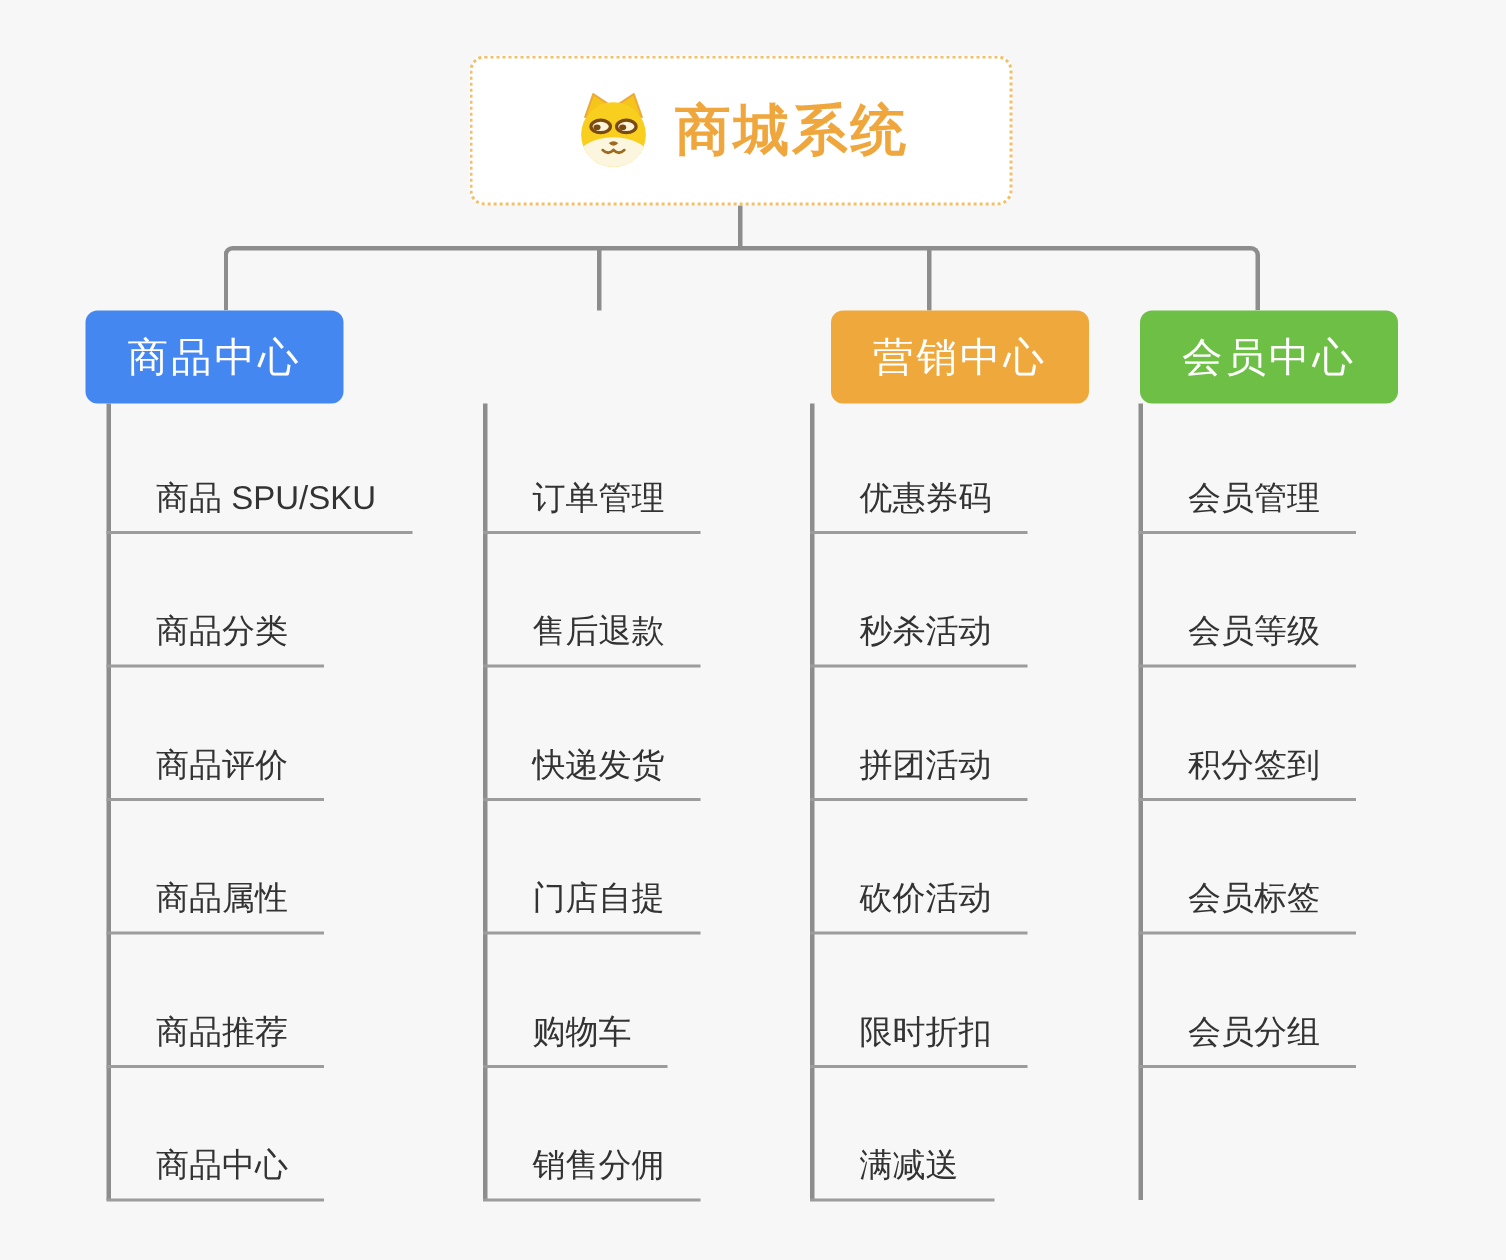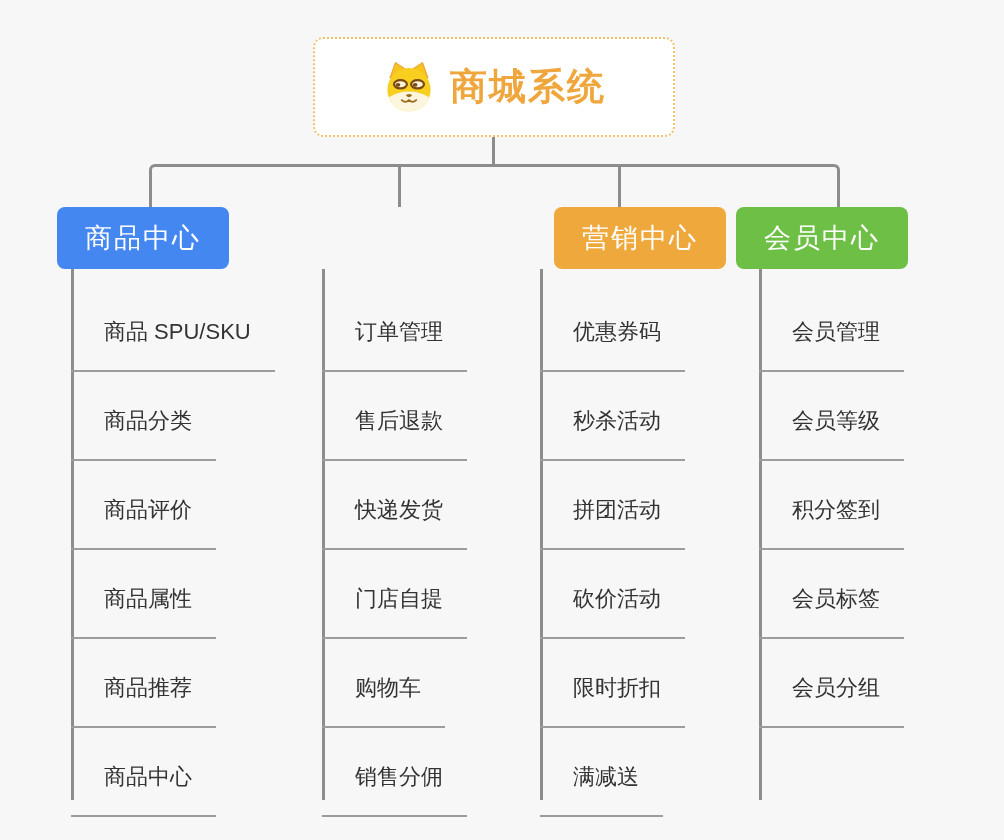--- a/index.html
+++ b/index.html
@@ -24,31 +24,31 @@
     background:#ffffff;border:2px dotted #f1c069;border-radius:10px;
     display:flex;align-items:center;justify-content:center;gap:14px;
     color:#efa73d;font-size:37px;font-weight:700;letter-spacing:2px;
   }
   .root svg{display:block;}
   
   .header{
     position:absolute;top:207px;width:172px;height:62px;line-height:62px;
     border-radius:8px;color:#ffffff;font-size:27px;text-align:center;letter-spacing:2px;
   }
-  .h-0{left:57px;}.h-1{left:307px;}.h-2{left:554px;}.h-3{left:736px;}
+  .h-0{left:57px;}.h-1{left:307px;}.h-2{left:554px;}.h-3{left:760px;}
   
   .col{
     position:absolute;top:269px;height:531px;width:240px;
     border-left:3px solid #8d8d8d;
   }
   .c-0{left:71px;}.c-1{left:322px;}.c-2{left:540px;}.c-3{left:759px;}
   .child{
     position:absolute;left:-3px;top:calc(43px + var(--i) * 88.9px);
     height:42px;line-height:40px;width:max-content;
-    padding:0 24px 16px 33px;border-bottom:2px solid #9c9c9c;
+    padding:0 24px 0 33px;border-bottom:2px solid #9c9c9c;
     font-size:22px;color:#333333;white-space:nowrap;
   }
 </style>
 </head>
 <body>
 
 <div class="canvas">
 
   <div class="stem"></div>
   <div class="bus"></div>

